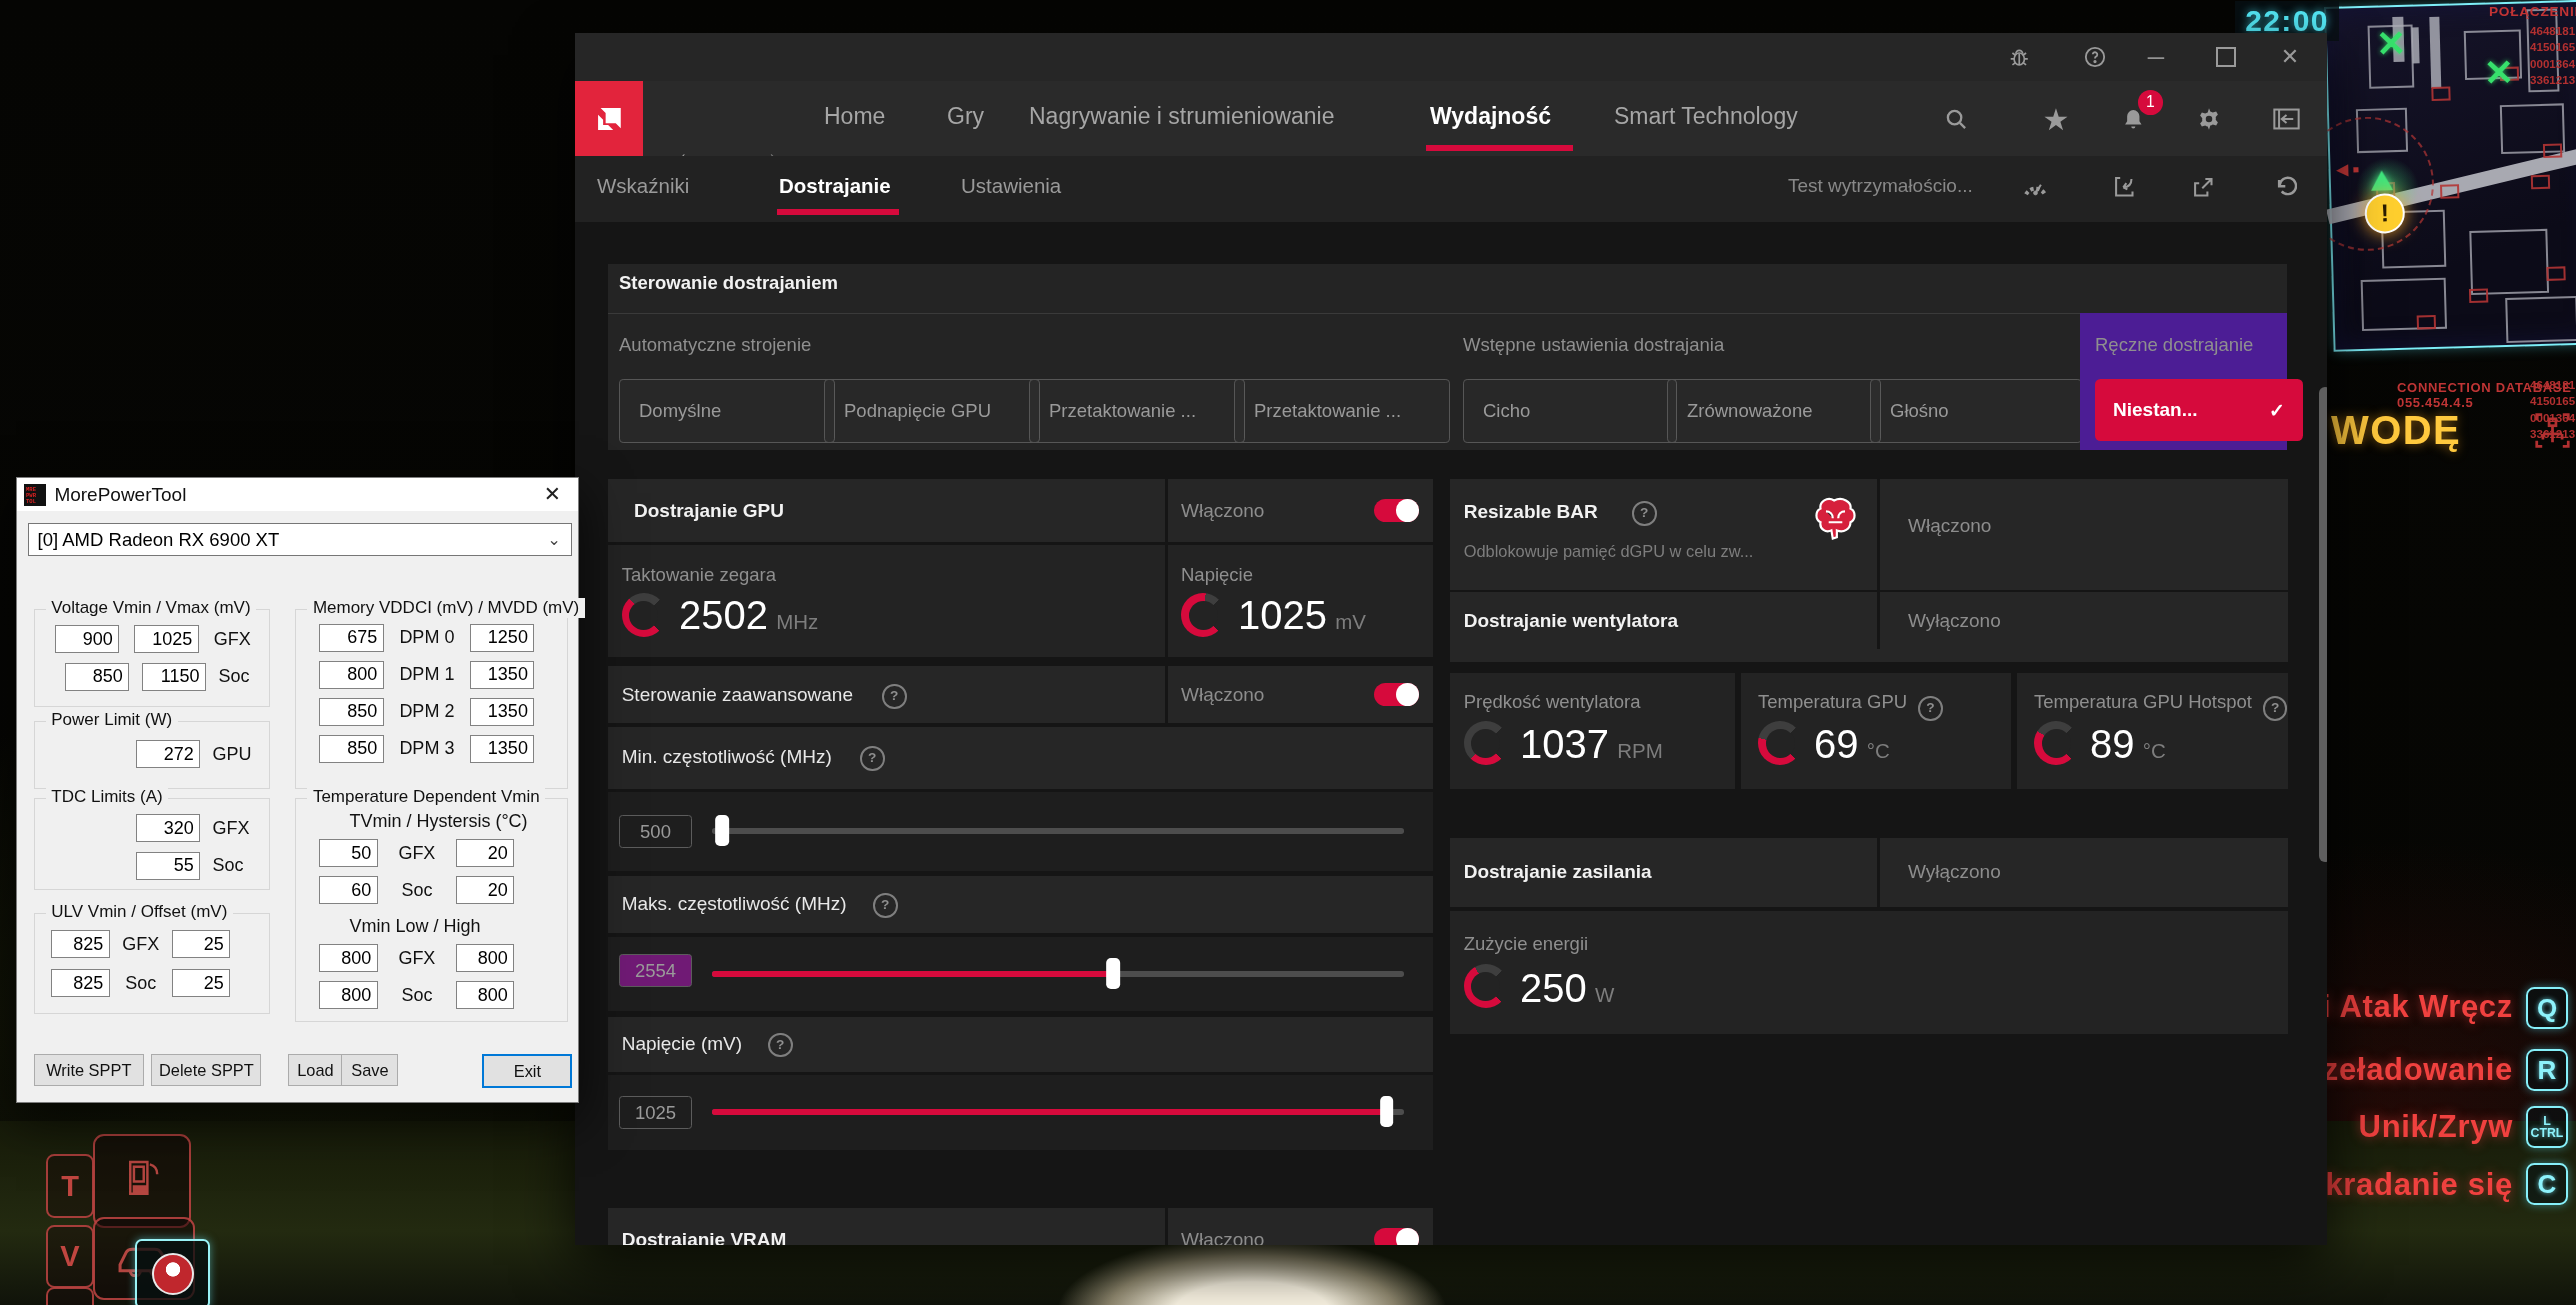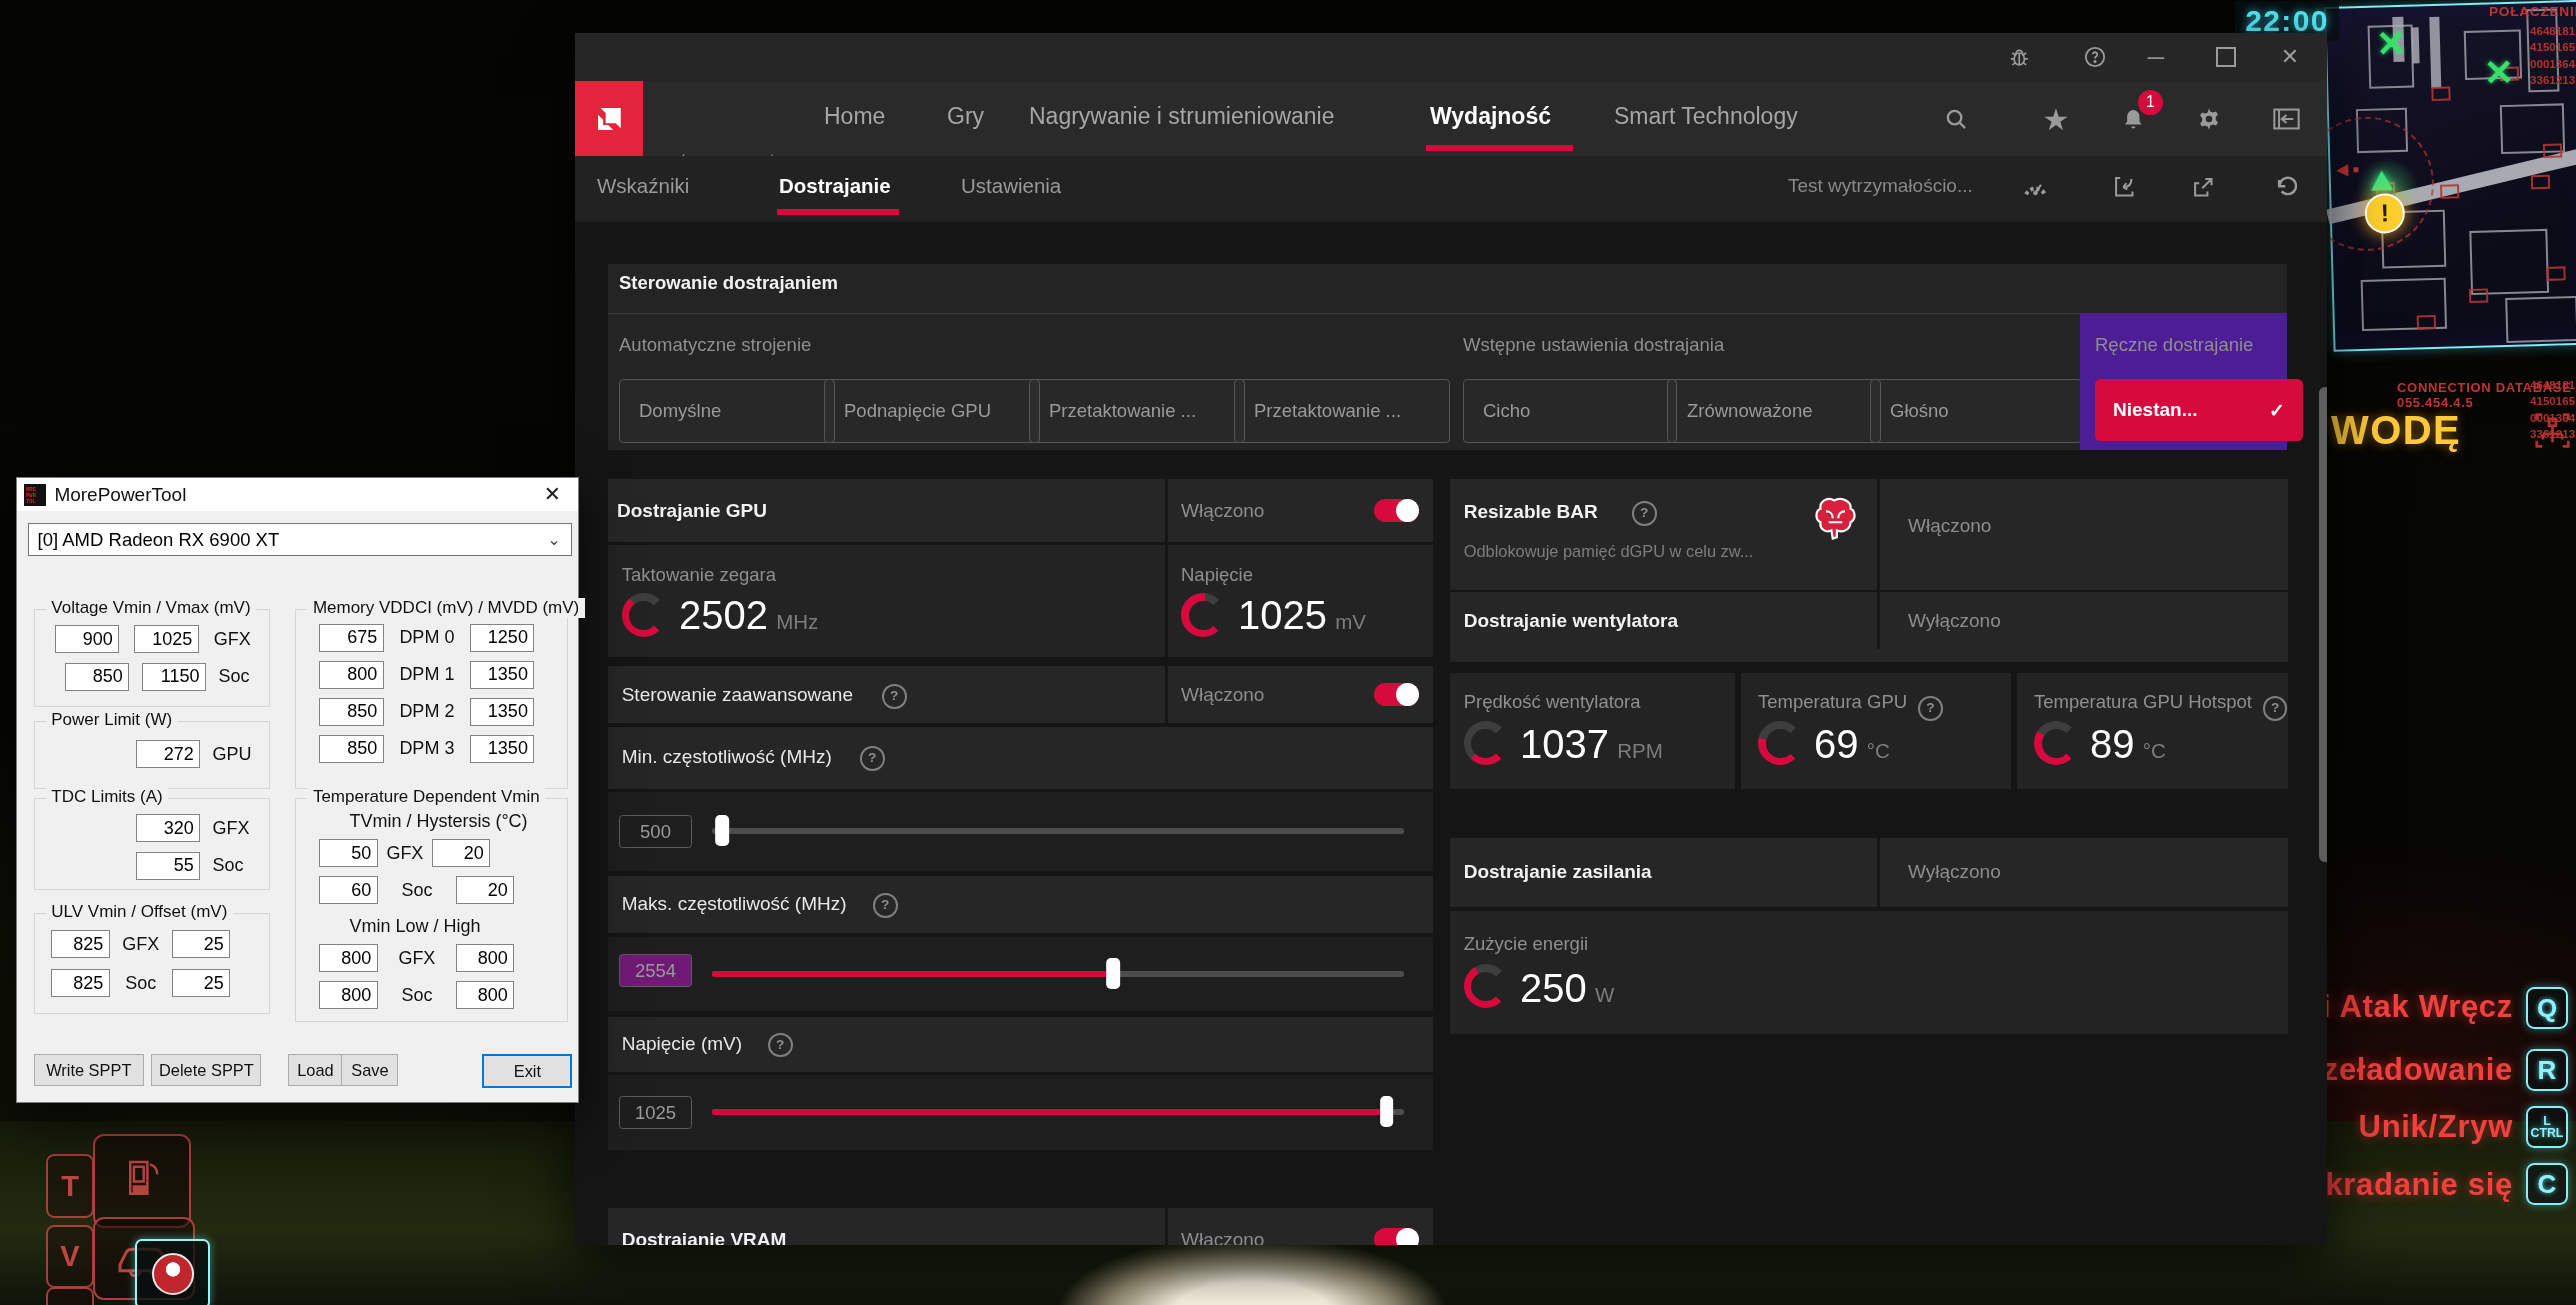--- a/index.html
+++ b/index.html
@@ -322,21 +322,21 @@
       <div class="abs" style="left:1472px;top:49px;width:207px;height:137px;background:#4c1d95">
         <div class="t-lbl" style="left:15px;top:20.5px">Ręczne dostrajanie</div>
         <div class="btn-accent" style="left:15px;top:66px;width:172px;height:62px">
           <span>Niestan...</span>
             <span>✓</span>
         </div>
       </div>
     </div>
 
     <div class="card" style="left:33px;top:257px;width:825px;height:63px">
-      <div class="t-ttl" style="left:9px;top:20.5px">Dostrajanie GPU</div>
+      <div class="t-ttl" style="left:26px;top:20.5px">Dostrajanie GPU</div>
       <div class="cell-gap" style="left:557px;top:0;width:3.4px;height:63px"></div>
       <div class="t-state" style="left:573px;top:20.5px">Włączono</div>
       <div class="tg on" style="left:766px;top:20px">
           <span class="knob"></span>
         </div>
     </div>
     <div class="card" style="left:33px;top:323px;width:825px;height:112px;background:#232323">
       <div class="cell-gap" style="left:557px;top:0;width:3.4px;height:112px"></div>
       <div class="t-lbl" style="left:13.7px;top:19px">Taktowanie zegara</div>
       <div class="gauge" style="left: 13.7px; top: 48px; --p: 68;"></div>
@@ -541,21 +541,21 @@
     </div>
     <div class="mrow" style="margin:9px 0 0 23px;gap:15px">
       <div class="fld">850</div>
       <span class="mlbl" style="width:56px;text-align:center">DPM 3</span>
       <div class="fld">1350</div>
     </div>
   </div>
   <div class="gb" style="left:278px;top:320px;width:271px;height:222px">
     <span class="cap2">Temperature Dependent Vmin</span>
     <div class="mlbl" style="margin:12.3px 0 0 53px">TVmin / Hystersis (°C)</div>
-    <div class="mrow" style="margin:6.8px 0 0 23px;gap:3px">
+    <div class="mrow" style="margin:6.8px 0 0 23px;gap:15px">
       <div class="fld" style="width:51px">50</div>
       <span class="mlbl" style="width:48px;text-align:center">GFX</span>
       <div class="fld" style="width:51px">20</div>
     </div>
     <div class="mrow" style="margin:9px 0 0 23px;gap:15px">
       <div class="fld" style="width:51px">60</div>
       <span class="mlbl" style="width:48px;text-align:center">Soc</span>
       <div class="fld" style="width:51px">20</div>
     </div>
     <div class="mlbl" style="margin:12.3px 0 0 53px">Vmin Low / High</div>

